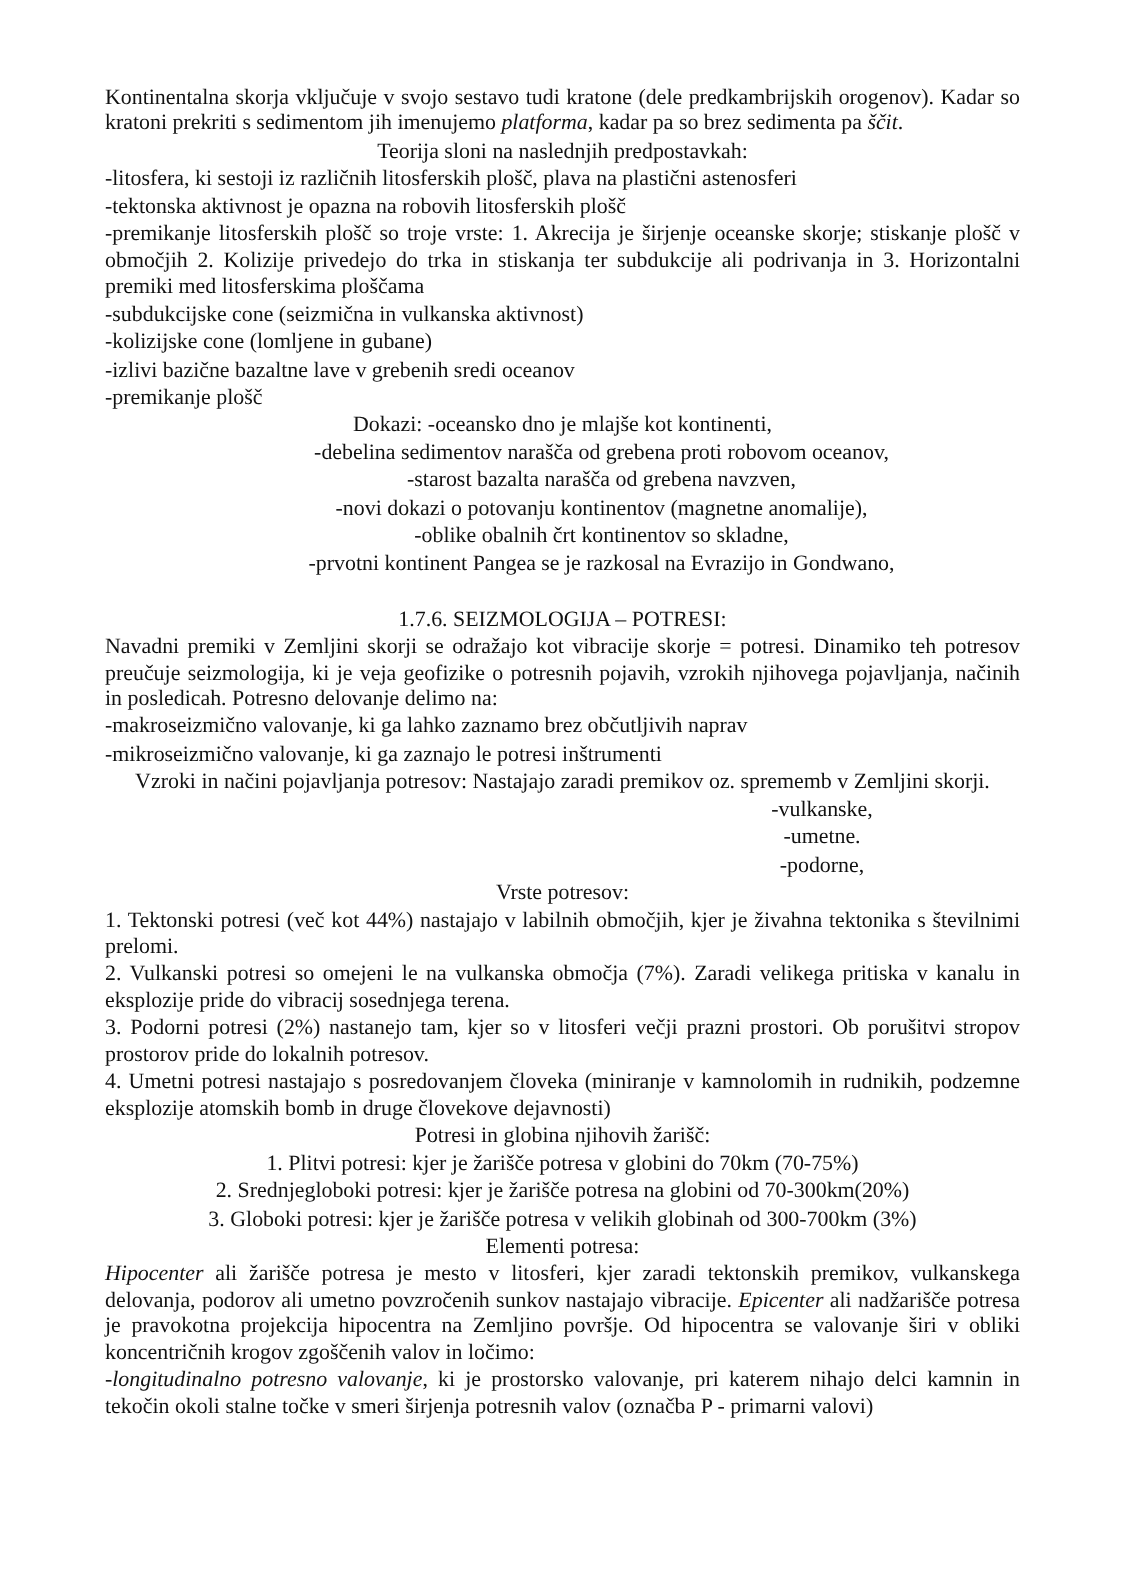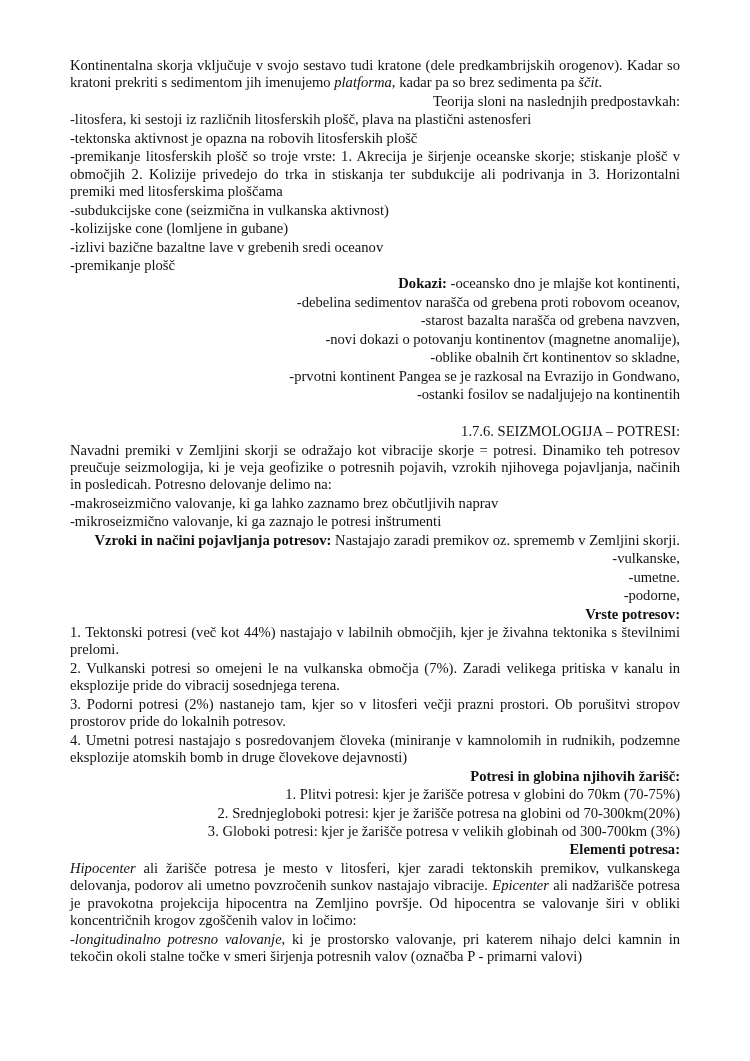--- a/index.html
+++ b/index.html
@@ -3,23 +3,23 @@
 <meta charset="utf-8">
 <style>
   html, body { margin: 0; padding: 0; background: #ffffff; }
   body { width: 750px; height: 1061px; position: relative; overflow: hidden; }
   .page {
     position: absolute; left: 69px; top: 56px; width: 612px;
     font-family: "Liberation Serif", serif; font-size: 14.6px; line-height: 17.45px;
     color: #111111;
   }
   .p { margin: 1px; text-align: justify; }
-  .p.left { text-align: right; }
+  .p.left { text-align: center; }
   .blank { height: 17.45px; }
-  b { font-weight: bold; }
+  b { font-weight: normal; }
   i { font-style: italic; }
   .indent { padding-left: 52px; }
   .types { padding-left: 346px; }
 </style>
 </head>
 <body>
 
 <div class="page">
 
   <p class="p"><span>Kontinentalna skorja vključuje v svojo sestavo tudi kratone (dele predkambrijskih orogenov). Kadar so kratoni prekriti s sedimentom jih imenujemo </span><i>platforma</i><span>, kadar pa so brez sedimenta pa </span><i>ščit</i><span>.</span></p>
@@ -31,21 +31,20 @@
   <p class="p">-kolizijske cone (lomljene in gubane)</p>
   <p class="p">-izlivi bazične bazaltne lave v grebenih sredi oceanov</p>
   <p class="p">-premikanje plošč</p>
 
   <p class="p left"><b>Dokazi:</b><span> -oceansko dno je mlajše kot kontinenti,</span></p>
   <p class="p left indent">-debelina sedimentov narašča od grebena proti robovom oceanov,</p>
   <p class="p left indent">-starost bazalta narašča od grebena navzven,</p>
   <p class="p left indent">-novi dokazi o potovanju kontinentov (magnetne anomalije),</p>
   <p class="p left indent">-oblike obalnih črt kontinentov so skladne,</p>
   <p class="p left indent">-prvotni kontinent Pangea se je razkosal na Evrazijo in Gondwano,</p>
-  <p class="p left indent">-ostanki fosilov se nadaljujejo na kontinentih</p>
 
   <div class="blank"></div>
 
   <p class="p left">1.7.6. SEIZMOLOGIJA – POTRESI:</p>
   <p class="p">Navadni premiki v Zemljini skorji se odražajo kot vibracije skorje = potresi. Dinamiko teh potresov preučuje seizmologija, ki je veja geofizike o potresnih pojavih, vzrokih njihovega pojavljanja, načinih in posledicah. Potresno delovanje delimo na:</p>
   <p class="p">-makroseizmično valovanje, ki ga lahko zaznamo brez občutljivih naprav</p>
   <p class="p">-mikroseizmično valovanje, ki ga zaznajo le potresi inštrumenti</p>
 
   <p class="p left"><b>Vzroki in načini pojavljanja potresov:</b><span> Nastajajo zaradi premikov oz. sprememb v Zemljini skorji.</span></p>
   <p class="p left types">-vulkanske,</p>

